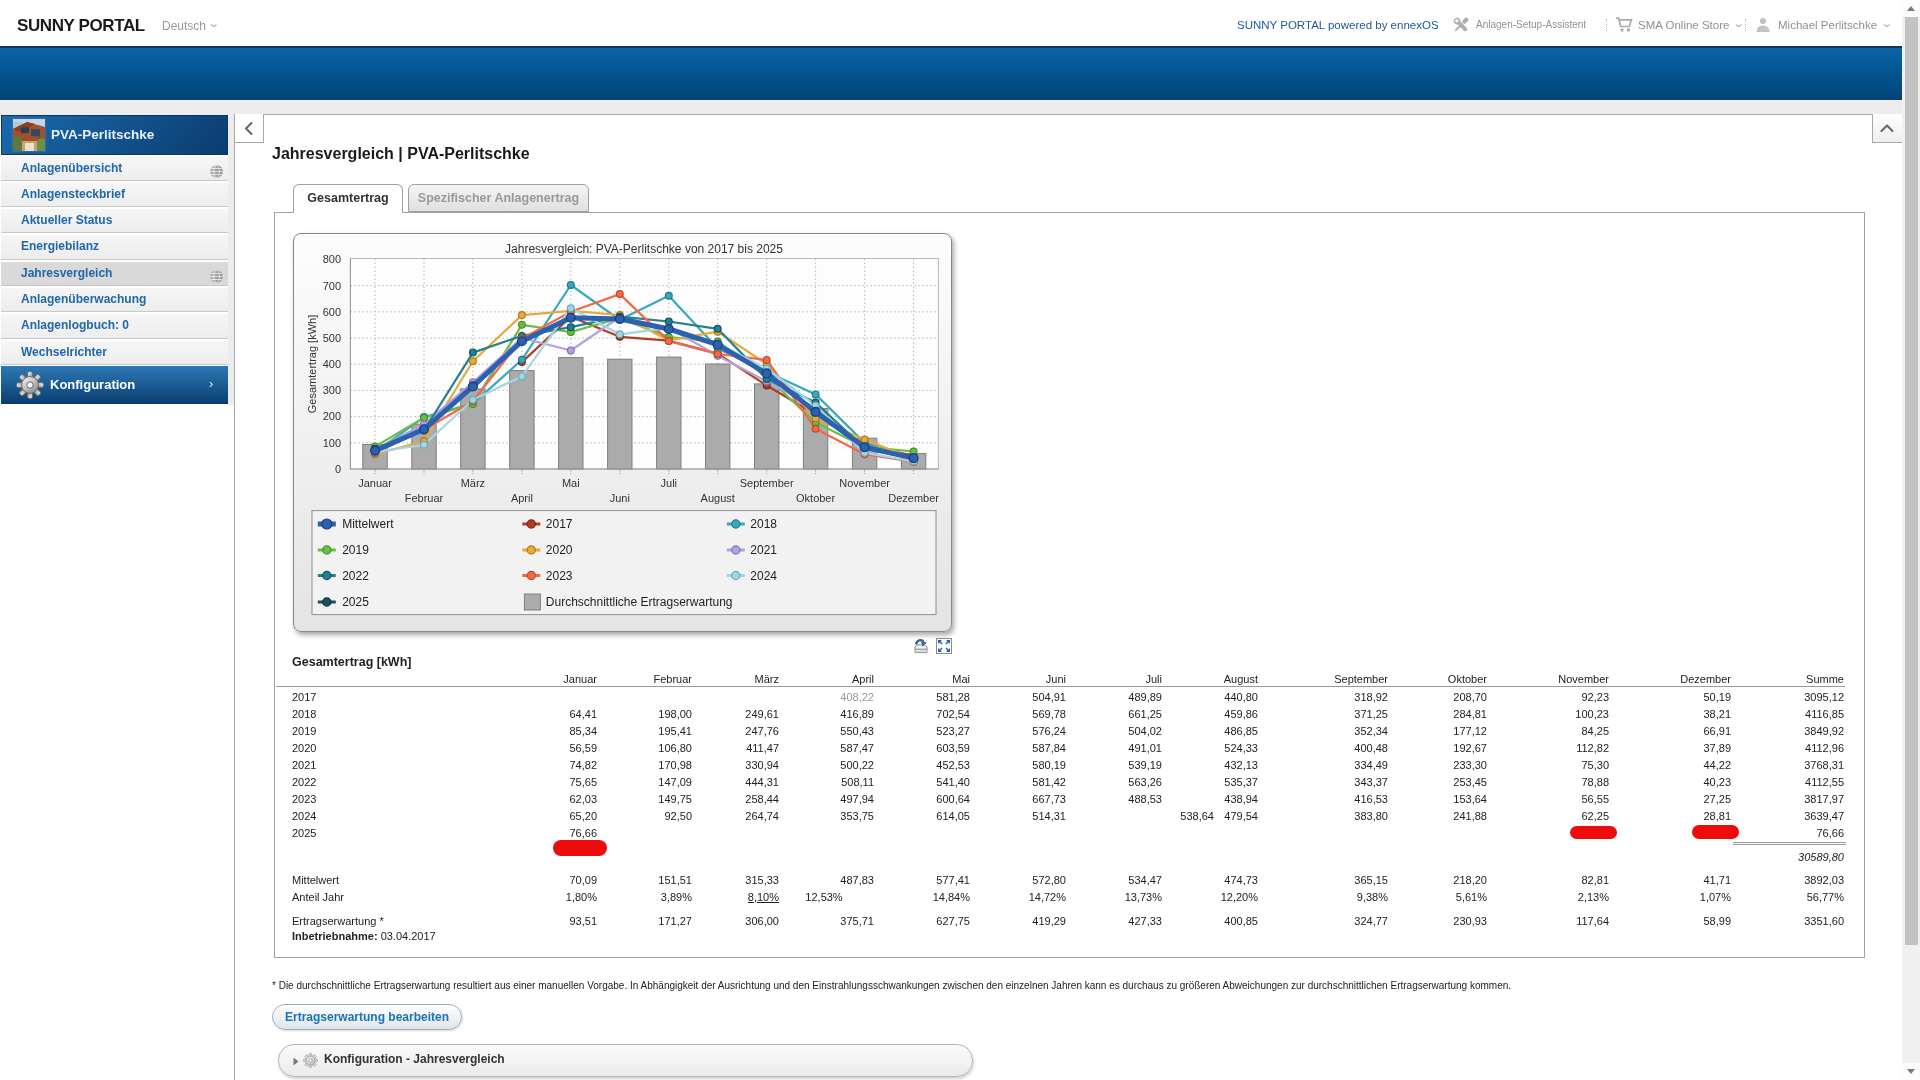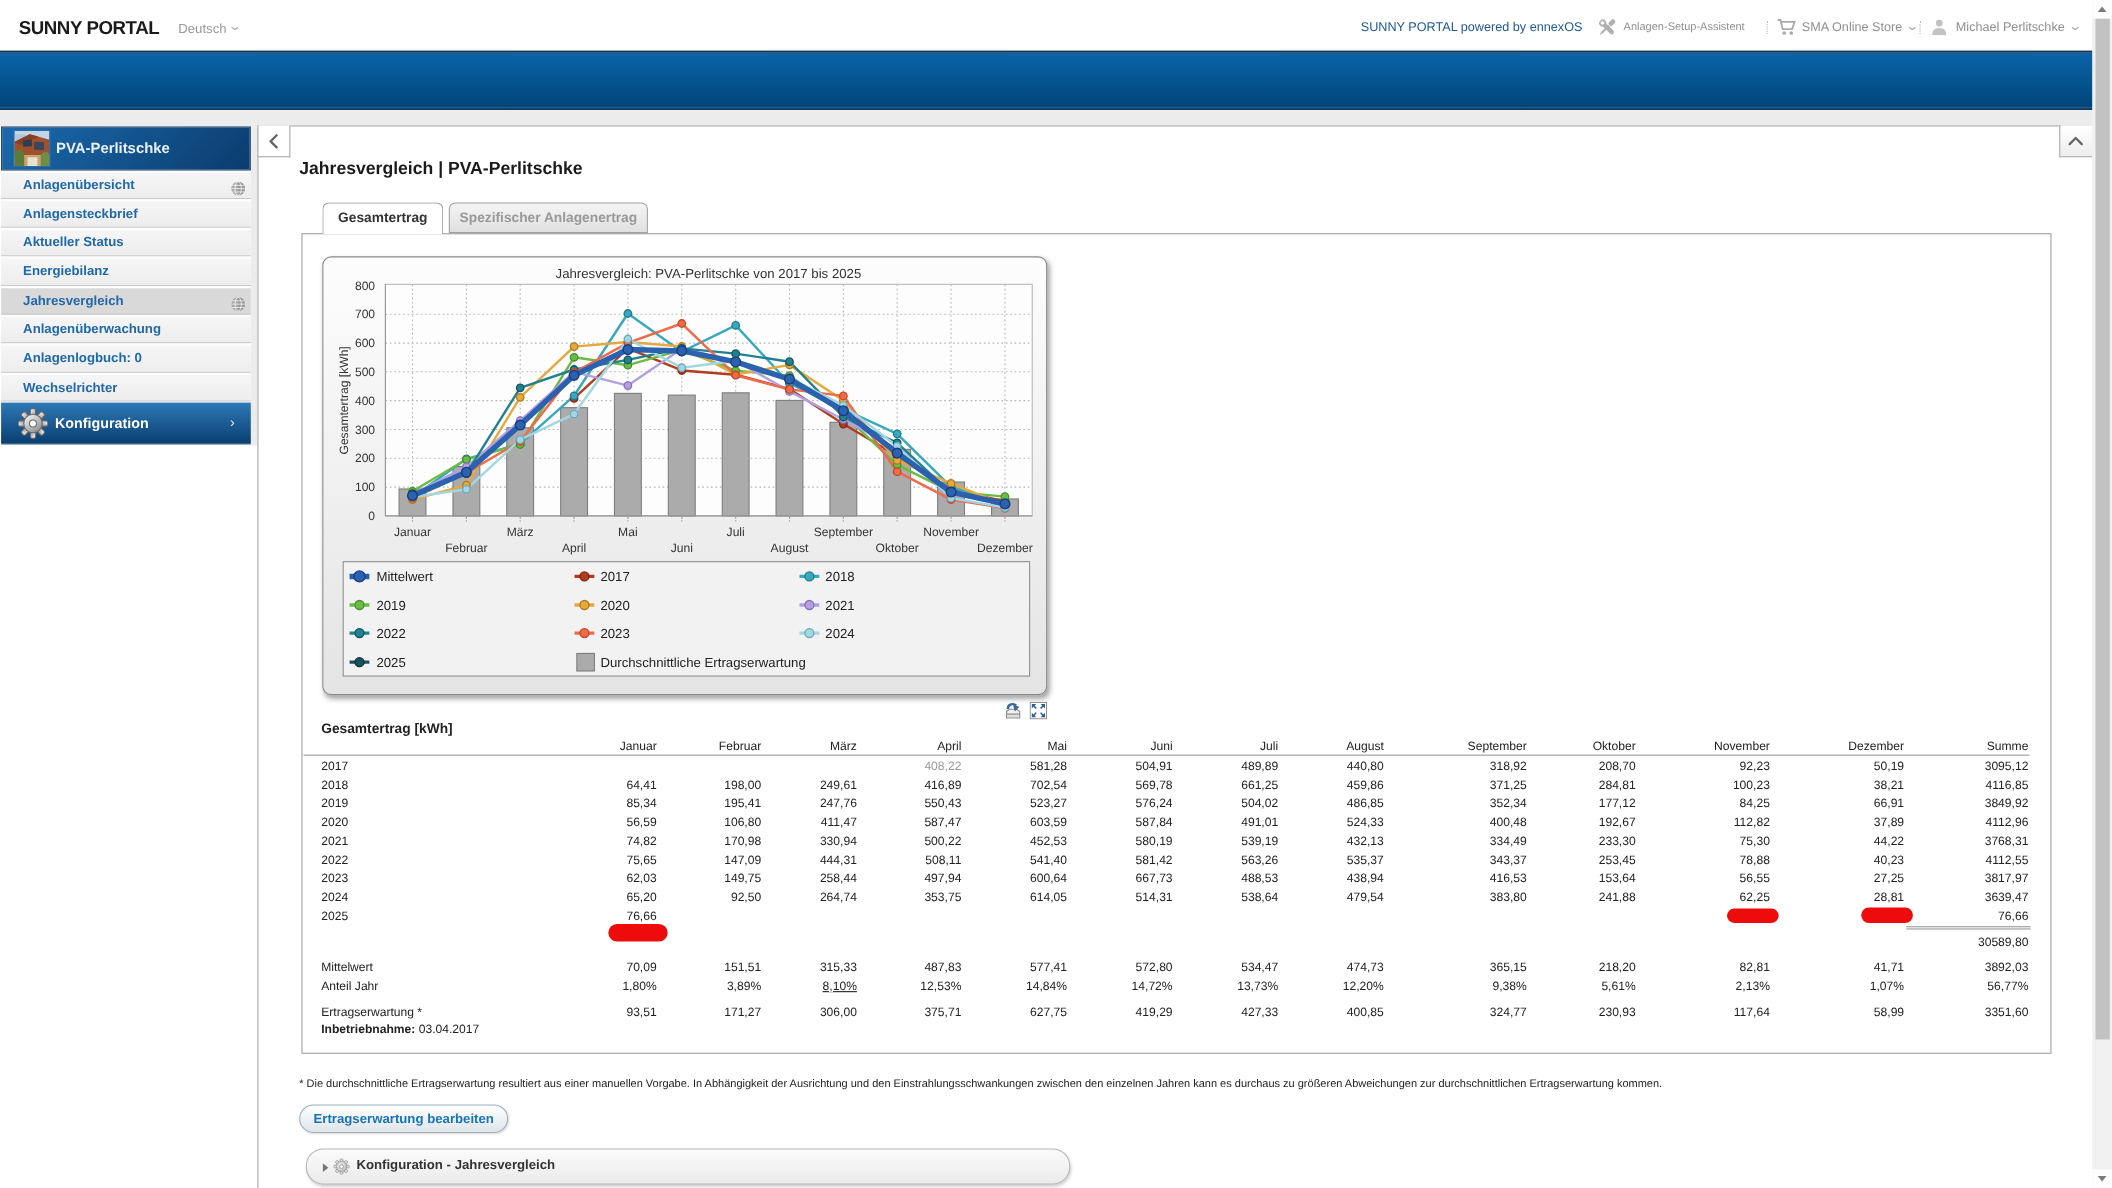--- a/index.html
+++ b/index.html
@@ -482,54 +482,54 @@
 <div class="tc" style="left:1509px;top:792.5px;width:100px;">56,55</div>
 <div class="tc" style="left:1631px;top:792.5px;width:100px;">27,25</div>
 <div class="tc" style="left:1744px;top:792.5px;width:100px;">3817,97</div>
 <div class="tl" style="left:292px;top:809.5px;">2024</div>
 <div class="tc" style="left:497px;top:809.5px;width:100px;">65,20</div>
 <div class="tc" style="left:592px;top:809.5px;width:100px;">92,50</div>
 <div class="tc" style="left:679px;top:809.5px;width:100px;">264,74</div>
 <div class="tc" style="left:774px;top:809.5px;width:100px;">353,75</div>
 <div class="tc" style="left:870px;top:809.5px;width:100px;">614,05</div>
 <div class="tc" style="left:966px;top:809.5px;width:100px;">514,31</div>
-<div class="tc" style="left:1062px;top:809.5px;width:100px;">538,64</div>
+<div class="tc" style="left:1114px;top:809.5px;width:100px;">538,64</div>
 <div class="tc" style="left:1158px;top:809.5px;width:100px;">479,54</div>
 <div class="tc" style="left:1288px;top:809.5px;width:100px;">383,80</div>
 <div class="tc" style="left:1387px;top:809.5px;width:100px;">241,88</div>
 <div class="tc" style="left:1509px;top:809.5px;width:100px;">62,25</div>
 <div class="tc" style="left:1631px;top:809.5px;width:100px;">28,81</div>
 <div class="tc" style="left:1744px;top:809.5px;width:100px;">3639,47</div>
 <div class="tl" style="left:292px;top:826.5px;">2025</div>
 <div class="tc" style="left:497px;top:826.5px;width:100px;">76,66</div>
 <div class="tc" style="left:1744px;top:826.5px;width:100px;">76,66</div>
 <div style="position:absolute;left:553px;top:840px;width:54px;height:16px;background:#ed0b0b;border-radius:8px"></div>
 <div style="position:absolute;left:1570px;top:826px;width:47px;height:13px;background:#ed0b0b;border-radius:7px"></div>
 <div style="position:absolute;left:1692px;top:825px;width:47px;height:14px;background:#ed0b0b;border-radius:7px"></div>
 <div style="position:absolute;left:1733px;top:842px;width:113px;height:2.5px;border-top:1px solid #999;border-bottom:1px solid #999"></div>
-<div class="tc" style="left:1744px;top:850.5px;width:100px;">30589,80</div>
+<div class="tc" style="left:1744px;top:850.5px;width:100px;font-style:italic;">30589,80</div>
 <div class="tl" style="left:292px;top:873.5px;">Mittelwert</div>
 <div class="tc" style="left:497px;top:873.5px;width:100px;">70,09</div>
 <div class="tc" style="left:592px;top:873.5px;width:100px;">151,51</div>
 <div class="tc" style="left:679px;top:873.5px;width:100px;">315,33</div>
 <div class="tc" style="left:774px;top:873.5px;width:100px;">487,83</div>
 <div class="tc" style="left:870px;top:873.5px;width:100px;">577,41</div>
 <div class="tc" style="left:966px;top:873.5px;width:100px;">572,80</div>
 <div class="tc" style="left:1062px;top:873.5px;width:100px;">534,47</div>
 <div class="tc" style="left:1158px;top:873.5px;width:100px;">474,73</div>
 <div class="tc" style="left:1288px;top:873.5px;width:100px;">365,15</div>
 <div class="tc" style="left:1387px;top:873.5px;width:100px;">218,20</div>
 <div class="tc" style="left:1509px;top:873.5px;width:100px;">82,81</div>
 <div class="tc" style="left:1631px;top:873.5px;width:100px;">41,71</div>
 <div class="tc" style="left:1744px;top:873.5px;width:100px;">3892,03</div>
 <div class="tl" style="left:292px;top:890.5px;">Anteil Jahr</div>
 <div class="tc" style="left:497px;top:890.5px;width:100px;">1,80%</div>
 <div class="tc" style="left:592px;top:890.5px;width:100px;">3,89%</div>
 <div class="tc" style="left:679px;top:890.5px;width:100px;text-decoration:underline;">8,10%</div>
-<div class="tc" style="left:774px;top:890.5px;width:100px;">12,53%</div>
+<div class="tc" style="left:774px;top:890.5px;width:100px;text-align:center;">12,53%</div>
 <div class="tc" style="left:870px;top:890.5px;width:100px;">14,84%</div>
 <div class="tc" style="left:966px;top:890.5px;width:100px;">14,72%</div>
 <div class="tc" style="left:1062px;top:890.5px;width:100px;">13,73%</div>
 <div class="tc" style="left:1158px;top:890.5px;width:100px;">12,20%</div>
 <div class="tc" style="left:1288px;top:890.5px;width:100px;">9,38%</div>
 <div class="tc" style="left:1387px;top:890.5px;width:100px;">5,61%</div>
 <div class="tc" style="left:1509px;top:890.5px;width:100px;">2,13%</div>
 <div class="tc" style="left:1631px;top:890.5px;width:100px;">1,07%</div>
 <div class="tc" style="left:1744px;top:890.5px;width:100px;">56,77%</div>
 <div class="tl" style="left:292px;top:915.0px;">Ertragserwartung *</div>

